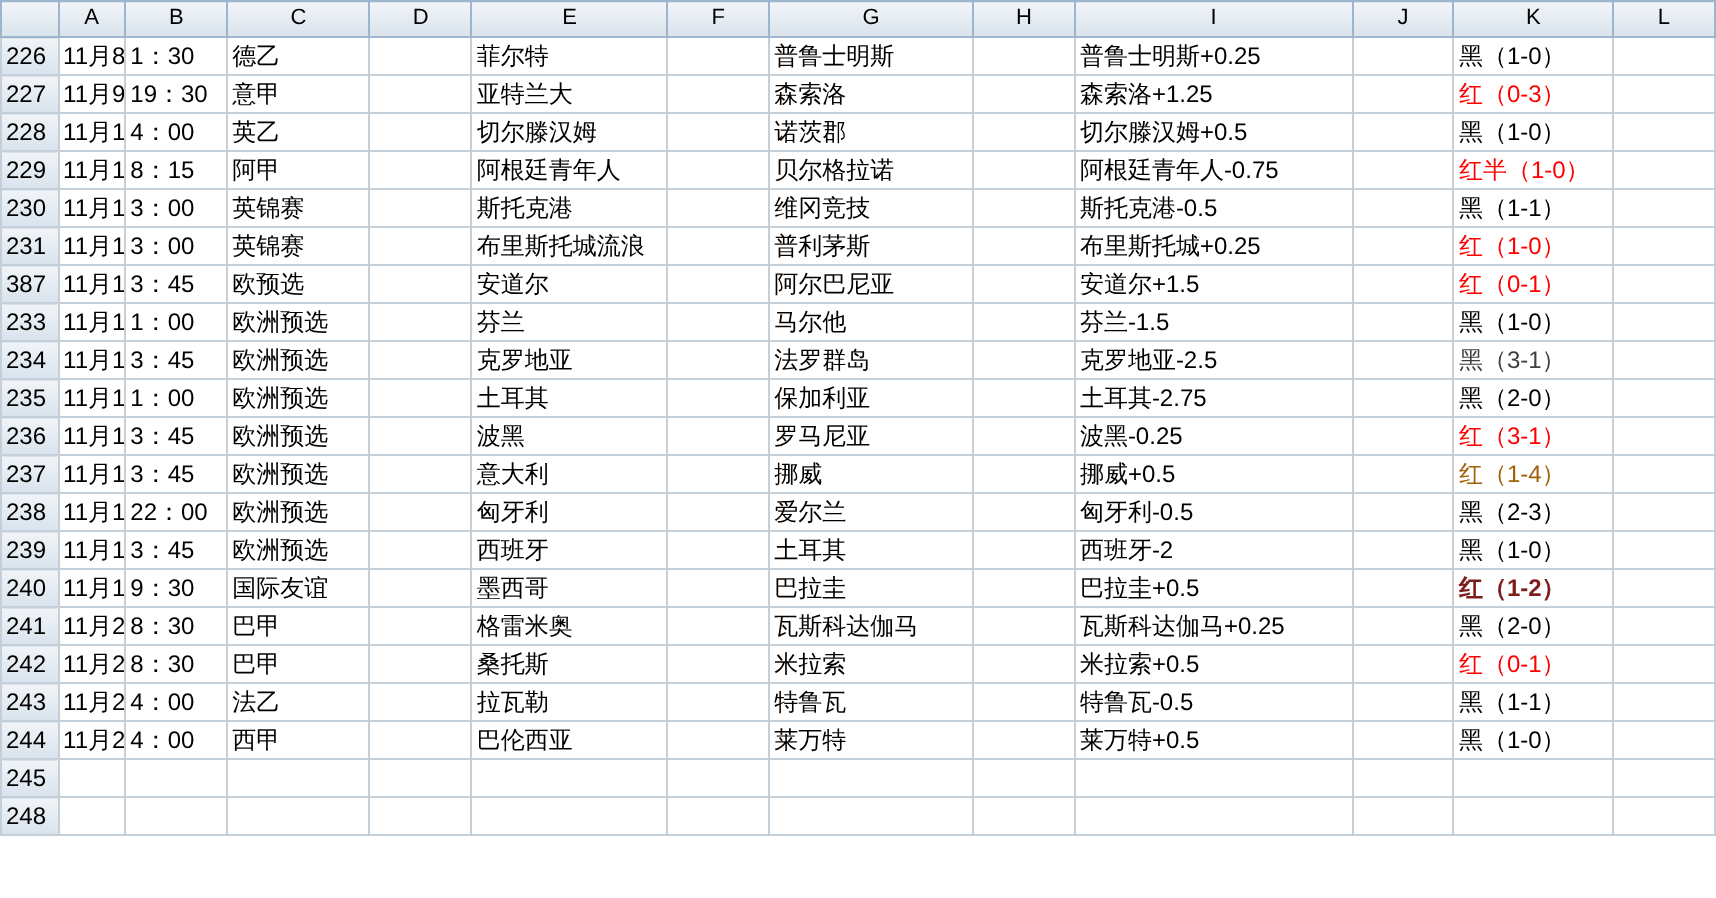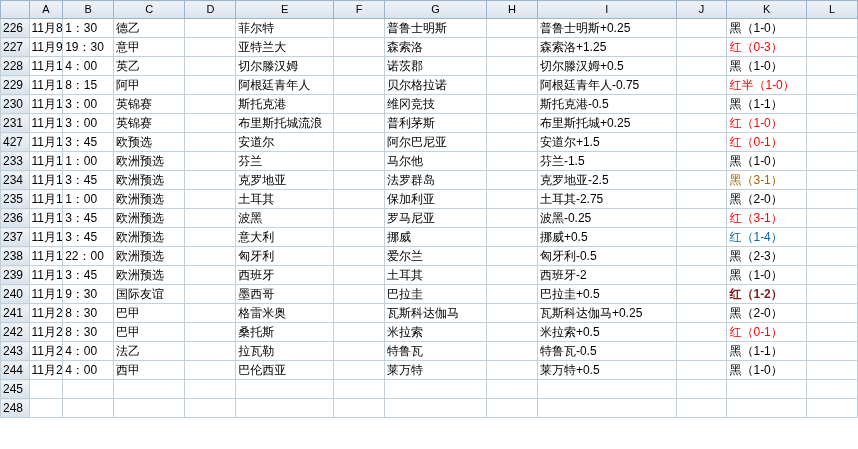--- a/index.html
+++ b/index.html
@@ -193,21 +193,21 @@
         <td class="txt">布里斯托城流浪</td>
         <td class="blank"></td>
         <td class="txt">普利茅斯</td>
         <td class="blank"></td>
         <td class="txt">布里斯托城+0.25</td>
         <td class="blank"></td>
         <td class="txt" style="color: rgb(255, 0, 0);">红（1-0）</td>
         <td class="blank"></td>
       </tr>
       <tr>
-        <td class="rowhdr">427</td>
+        <td class="rowhdr">387</td>
         <td class="date">11月14日</td>
         <td class="date">3：45</td>
         <td class="txt">欧预选</td>
         <td class="blank"></td>
         <td class="txt">安道尔</td>
         <td class="blank"></td>
         <td class="txt">阿尔巴尼亚</td>
         <td class="blank"></td>
         <td class="txt">安道尔+1.5</td>
         <td class="blank"></td>
@@ -234,21 +234,21 @@
         <td class="date">11月15日</td>
         <td class="date">3：45</td>
         <td class="txt">欧洲预选</td>
         <td class="blank"></td>
         <td class="txt">克罗地亚</td>
         <td class="blank"></td>
         <td class="txt">法罗群岛</td>
         <td class="blank"></td>
         <td class="txt">克罗地亚-2.5</td>
         <td class="blank"></td>
-        <td class="txt" style="color: #a16207; margin-left: 20px;">黑（3-1）</td>
+        <td class="txt" style="color: #404040; margin-left: 20px;">黑（3-1）</td>
         <td class="blank"></td>
       </tr>
       <tr>
         <td class="rowhdr">235</td>
         <td class="date">11月16日</td>
         <td class="date">1：00</td>
         <td class="txt">欧洲预选</td>
         <td class="blank"></td>
         <td class="txt">土耳其</td>
         <td class="blank"></td>
@@ -279,21 +279,21 @@
         <td class="date">11月17日</td>
         <td class="date">3：45</td>
         <td class="txt">欧洲预选</td>
         <td class="blank"></td>
         <td class="txt">意大利</td>
         <td class="blank"></td>
         <td class="txt">挪威</td>
         <td class="blank"></td>
         <td class="txt">挪威+0.5</td>
         <td class="blank"></td>
-        <td class="txt" style="color: #0369a1;">红（1-4）</td>
+        <td class="txt" style="color: #a16207;">红（1-4）</td>
         <td class="blank"></td>
       </tr>
       <tr>
         <td class="rowhdr">238</td>
         <td class="date">11月16日</td>
         <td class="date">22：00</td>
         <td class="txt">欧洲预选</td>
         <td class="blank"></td>
         <td class="txt">匈牙利</td>
         <td class="blank"></td>

